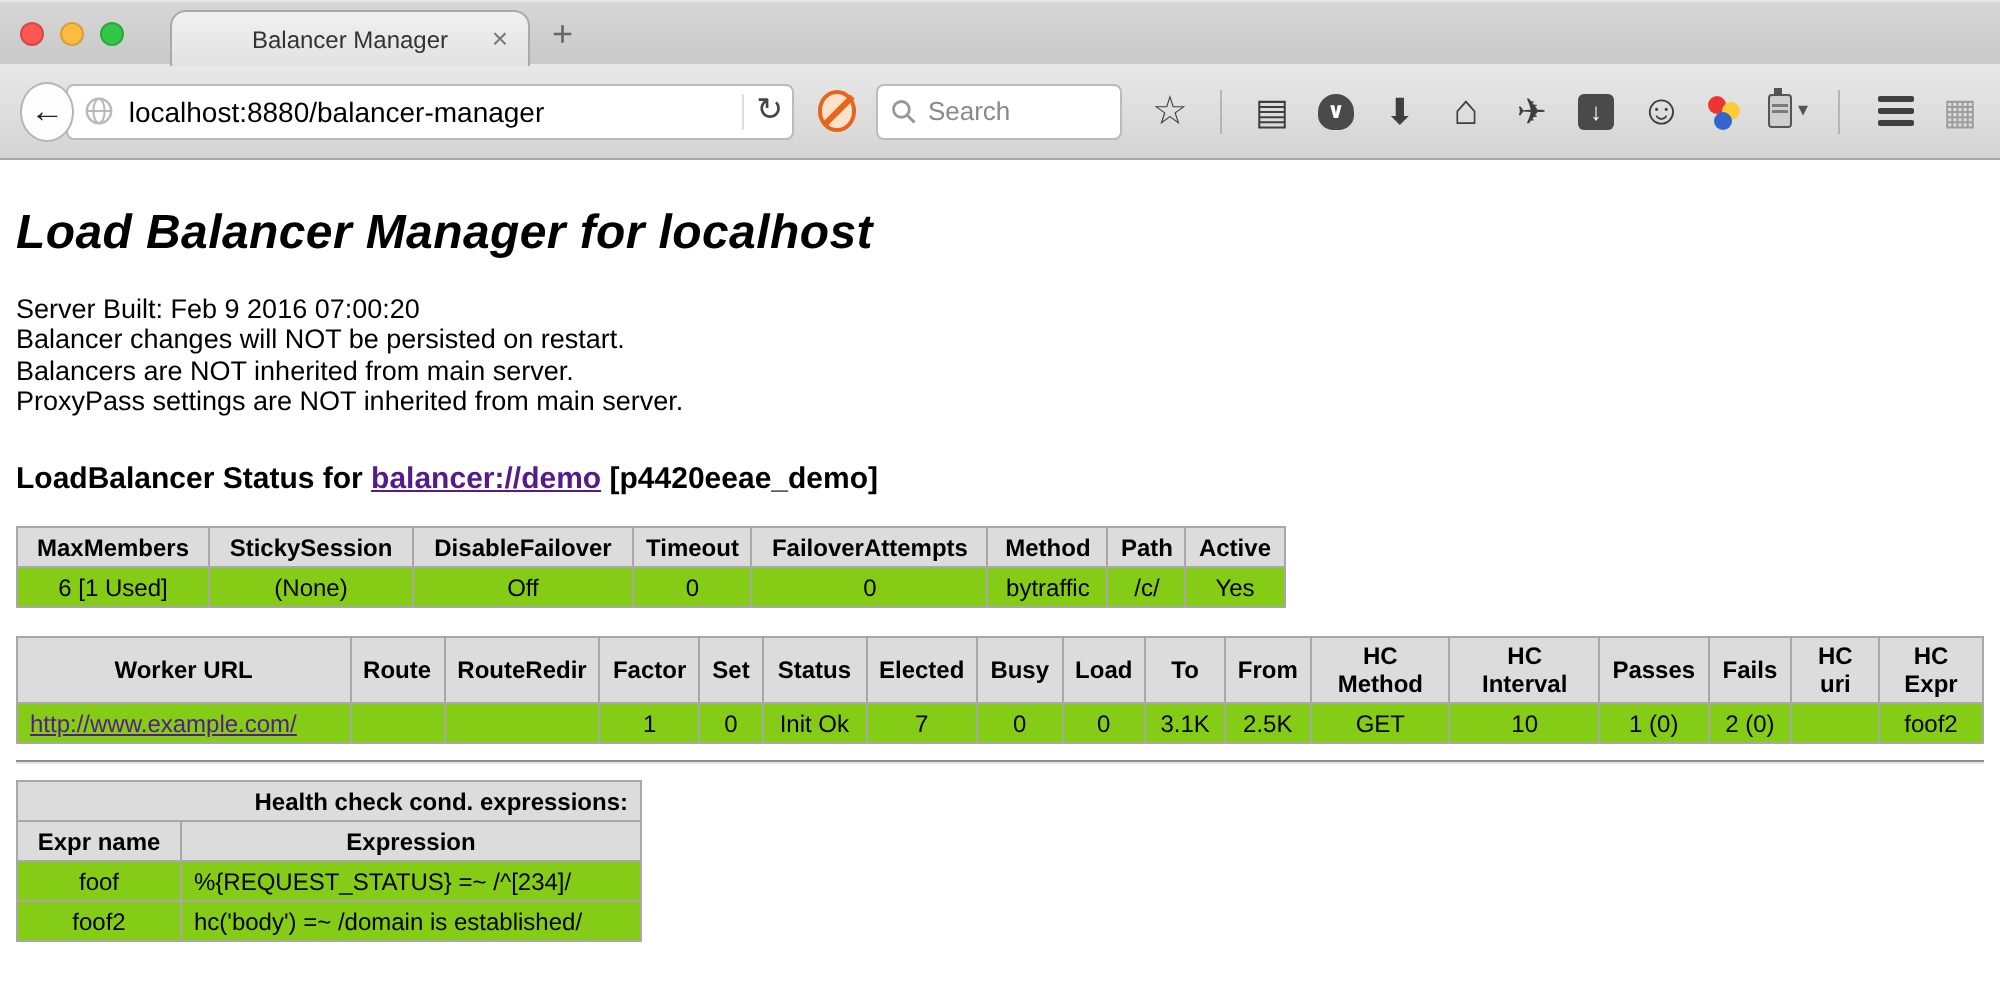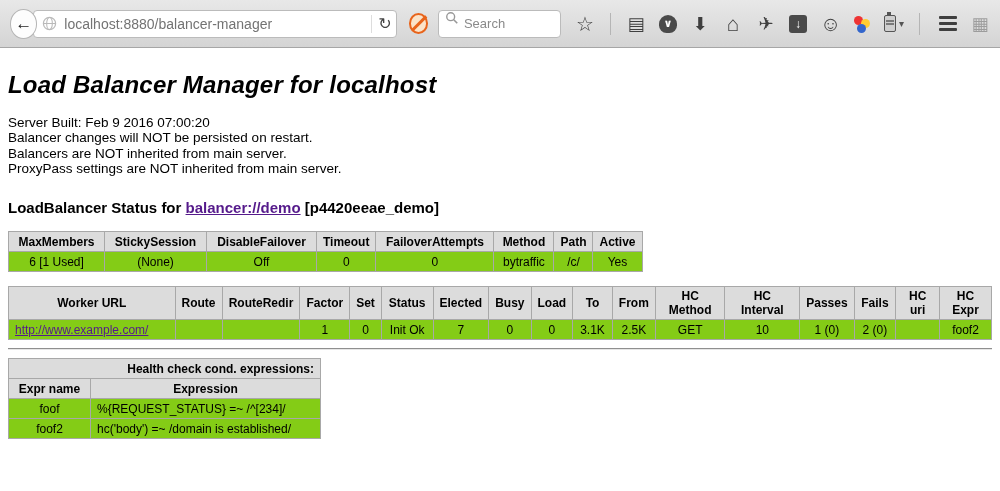--- a/index.html
+++ b/index.html
@@ -24,29 +24,29 @@
 
   
   .toolbar { height:48px; background:linear-gradient(#e8e8e8,#d4d4d4); border-bottom:1px solid #a6a6a6;
              display:flex; align-items:center; padding:0 10px; }
   .back-btn { width:30px; height:30px; border-radius:50%; background:#fdfdfd; border:1px solid #b5b5b5;
               display:flex; align-items:center; justify-content:center; font-size:17px; font-weight:bold; color:#222;
               margin-right:-4px; z-index:2; }
   .urlbar { display:flex; align-items:center; width:400px; height:28px; background:#fff; border:1px solid #bbb;
             border-radius:4px; padding:0 4px 0 8px; }
   .globe-icon { opacity:.45; margin-right:7px; display:flex; }
-  .url-input { flex:1; border:none; outline:none; font-size:14px; color:#737373; background:transparent;
+  .url-input { flex:1; border:none; outline:none; font-size:14px; color:#000000; background:transparent;
                font-family:"Liberation Sans",sans-serif; }
   .urlbar .sep { width:1px; height:18px; background:#ddd; margin:0 6px; }
   .reload-btn { font-size:16px; color:#444; background:none; border:none; line-height:16px; }
   .blocked-btn { width:21px; height:21px; border-radius:50%; border:2.5px solid #e8641b; margin:0 10px 0 12px;
                  position:relative; background:#fbe3c9; }
   .blocked-btn::after { content:""; position:absolute; left:-2px; top:7px; width:20px; height:2.5px;
                         background:#e8641b; transform:rotate(-45deg); }
-  .searchbar { display:flex; width:132px; height:28px; background:#fff; border:1px solid #bbb;
+  .searchbar { display:flex; align-items:center; width:132px; height:28px; background:#fff; border:1px solid #bbb;
                border-radius:4px; padding:0 6px; margin-right:14px; }
   .search-input { flex:1; width:90px; border:none; outline:none; font-size:13px; color:#111; background:transparent;
                   font-family:"Liberation Sans",sans-serif; }
   .search-input::placeholder { color:#8a8a8a; }
   .mag-icon { margin-right:5px; display:flex; opacity:.6; }
 
   .tool-icons { display:flex; align-items:center; gap:13px; }
   .ticon { font-size:18px; color:#3f3f3f; width:20px; text-align:center; line-height:20px; }
   .vsep { width:1px; height:22px; background:#b5b5b5; margin:0 2px; }
   .pocket-icon { width:18px; height:18px; border-radius:50% 50% 42% 42%; background:#4a4a4a; color:#fff;
@@ -86,20 +86,32 @@
   .health-table td.expr { text-align:left; }
 
   hr.rule { border:none; height:2px; background:#8f8f8f; border-bottom:1px solid #e6e6e6; margin:8px 0; }
   .hr-top { margin-top:7px; }
 </style>
 </head>
 <body>
 
 <div class="window">
 
+  <div class="tabstrip">
+    <div class="traffic-lights">
+      <span class="tl-red"></span>
+      <span class="tl-yellow"></span>
+      <span class="tl-green"></span>
+    </div>
+    <div class="tab">
+      <span class="tab-title">Balancer Manager</span>
+      <span class="tab-close">×</span>
+    </div>
+    <span class="new-tab">+</span>
+  </div>
 
   <div class="toolbar">
     <div class="back-btn">←</div>
     <div class="urlbar">
       <span class="globe-icon">
         <svg width="15" height="15" viewBox="0 0 16 16">
             <circle cx="8" cy="8" r="6.5" fill="none" stroke="#666" stroke-width="1.3"></circle>
             <ellipse cx="8" cy="8" rx="3" ry="6.5" fill="none" stroke="#666" stroke-width="1.1"></ellipse>
             <line x1="1.5" y1="8" x2="14.5" y2="8" stroke="#666" stroke-width="1.1"></line>
           </svg>

